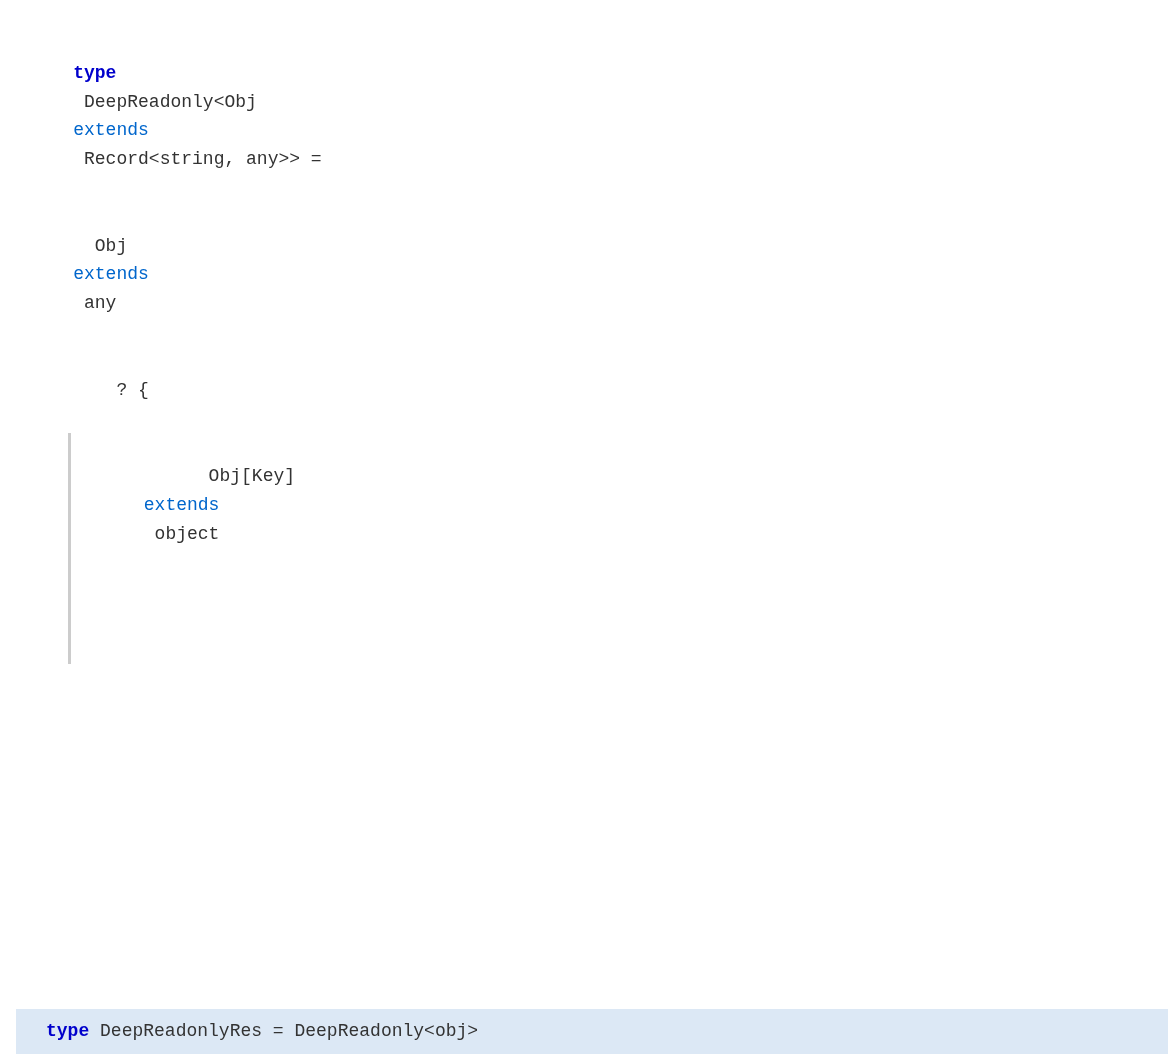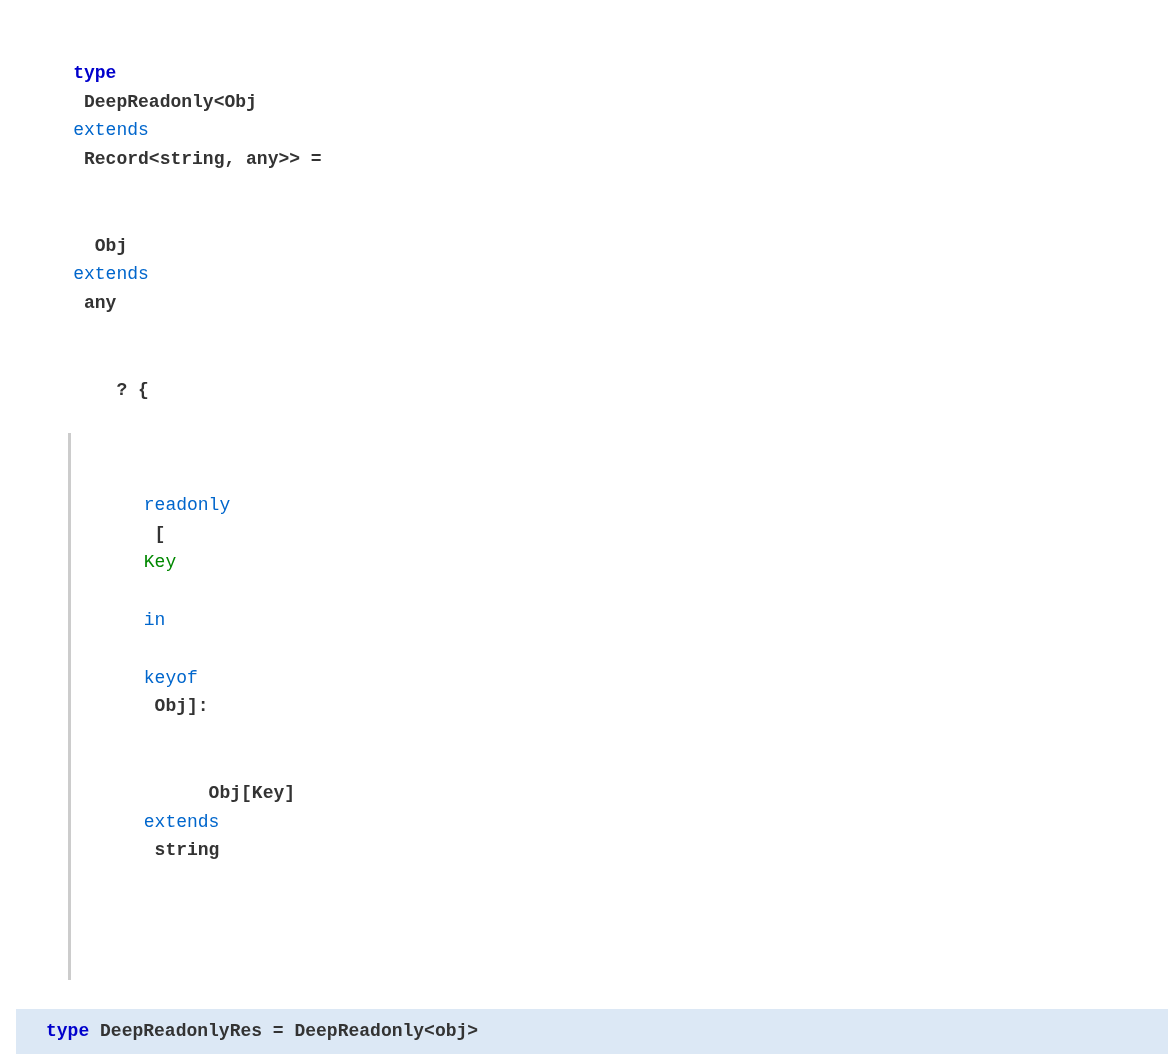--- a/index.html
+++ b/index.html
@@ -25,21 +25,21 @@
 
     .code-line {
       white-space: pre;
       display: block;
     }
 
     .kw-blue { color: #0000cc; font-weight: bold; }
     .kw-extends { color: #0066cc; margin-top: 20px; }
     .kw-green { color: #008800; }
     .kw-readonly { color: #0066cc; }
-    .plain { color: #333333; font-weight: bold; }
+    .plain { color: #333333; }
 
     .bottom-bar {
       position: fixed;
       bottom: 0;
       left: 16px;
       right: 0;
       background: #dce8f5;
       padding: 8px 30px;
       font-size: 18px;
     }
@@ -61,36 +61,25 @@
     <span class="kw-extends">extends</span>
     <span class="plain"> any</span>
   </span>
 
   <span class="code-line">
     <span class="plain">    ? {</span>
   </span>
 
   <div style="border-left: 3px solid #cccccc; margin-left: 38px; padding-left: 0;">
 
-    <span class="code-line" style="padding-left: 8px;">
-      <span class="plain">  </span>
-      <span class="kw-readonly">readonly</span>
-      <span class="plain"> [</span>
-      <span class="kw-green">Key</span>
-      <span class="plain"> </span>
-      <span class="kw-extends">in</span>
-      <span class="plain"> </span>
-      <span class="kw-extends">keyof</span>
-      <span class="plain"> Obj]:</span>
-    </span>
 
     <span class="code-line" style="padding-left: 8px;">
       <span class="plain">      Obj[Key] </span>
       <span class="kw-extends">extends</span>
-      <span class="plain"> string</span>
+      <span class="plain"> object</span>
     </span>
 
 
     <span class="code-line" style="padding-left: 8px;">
       
     </span>
 
   </div>
 
 </div>

